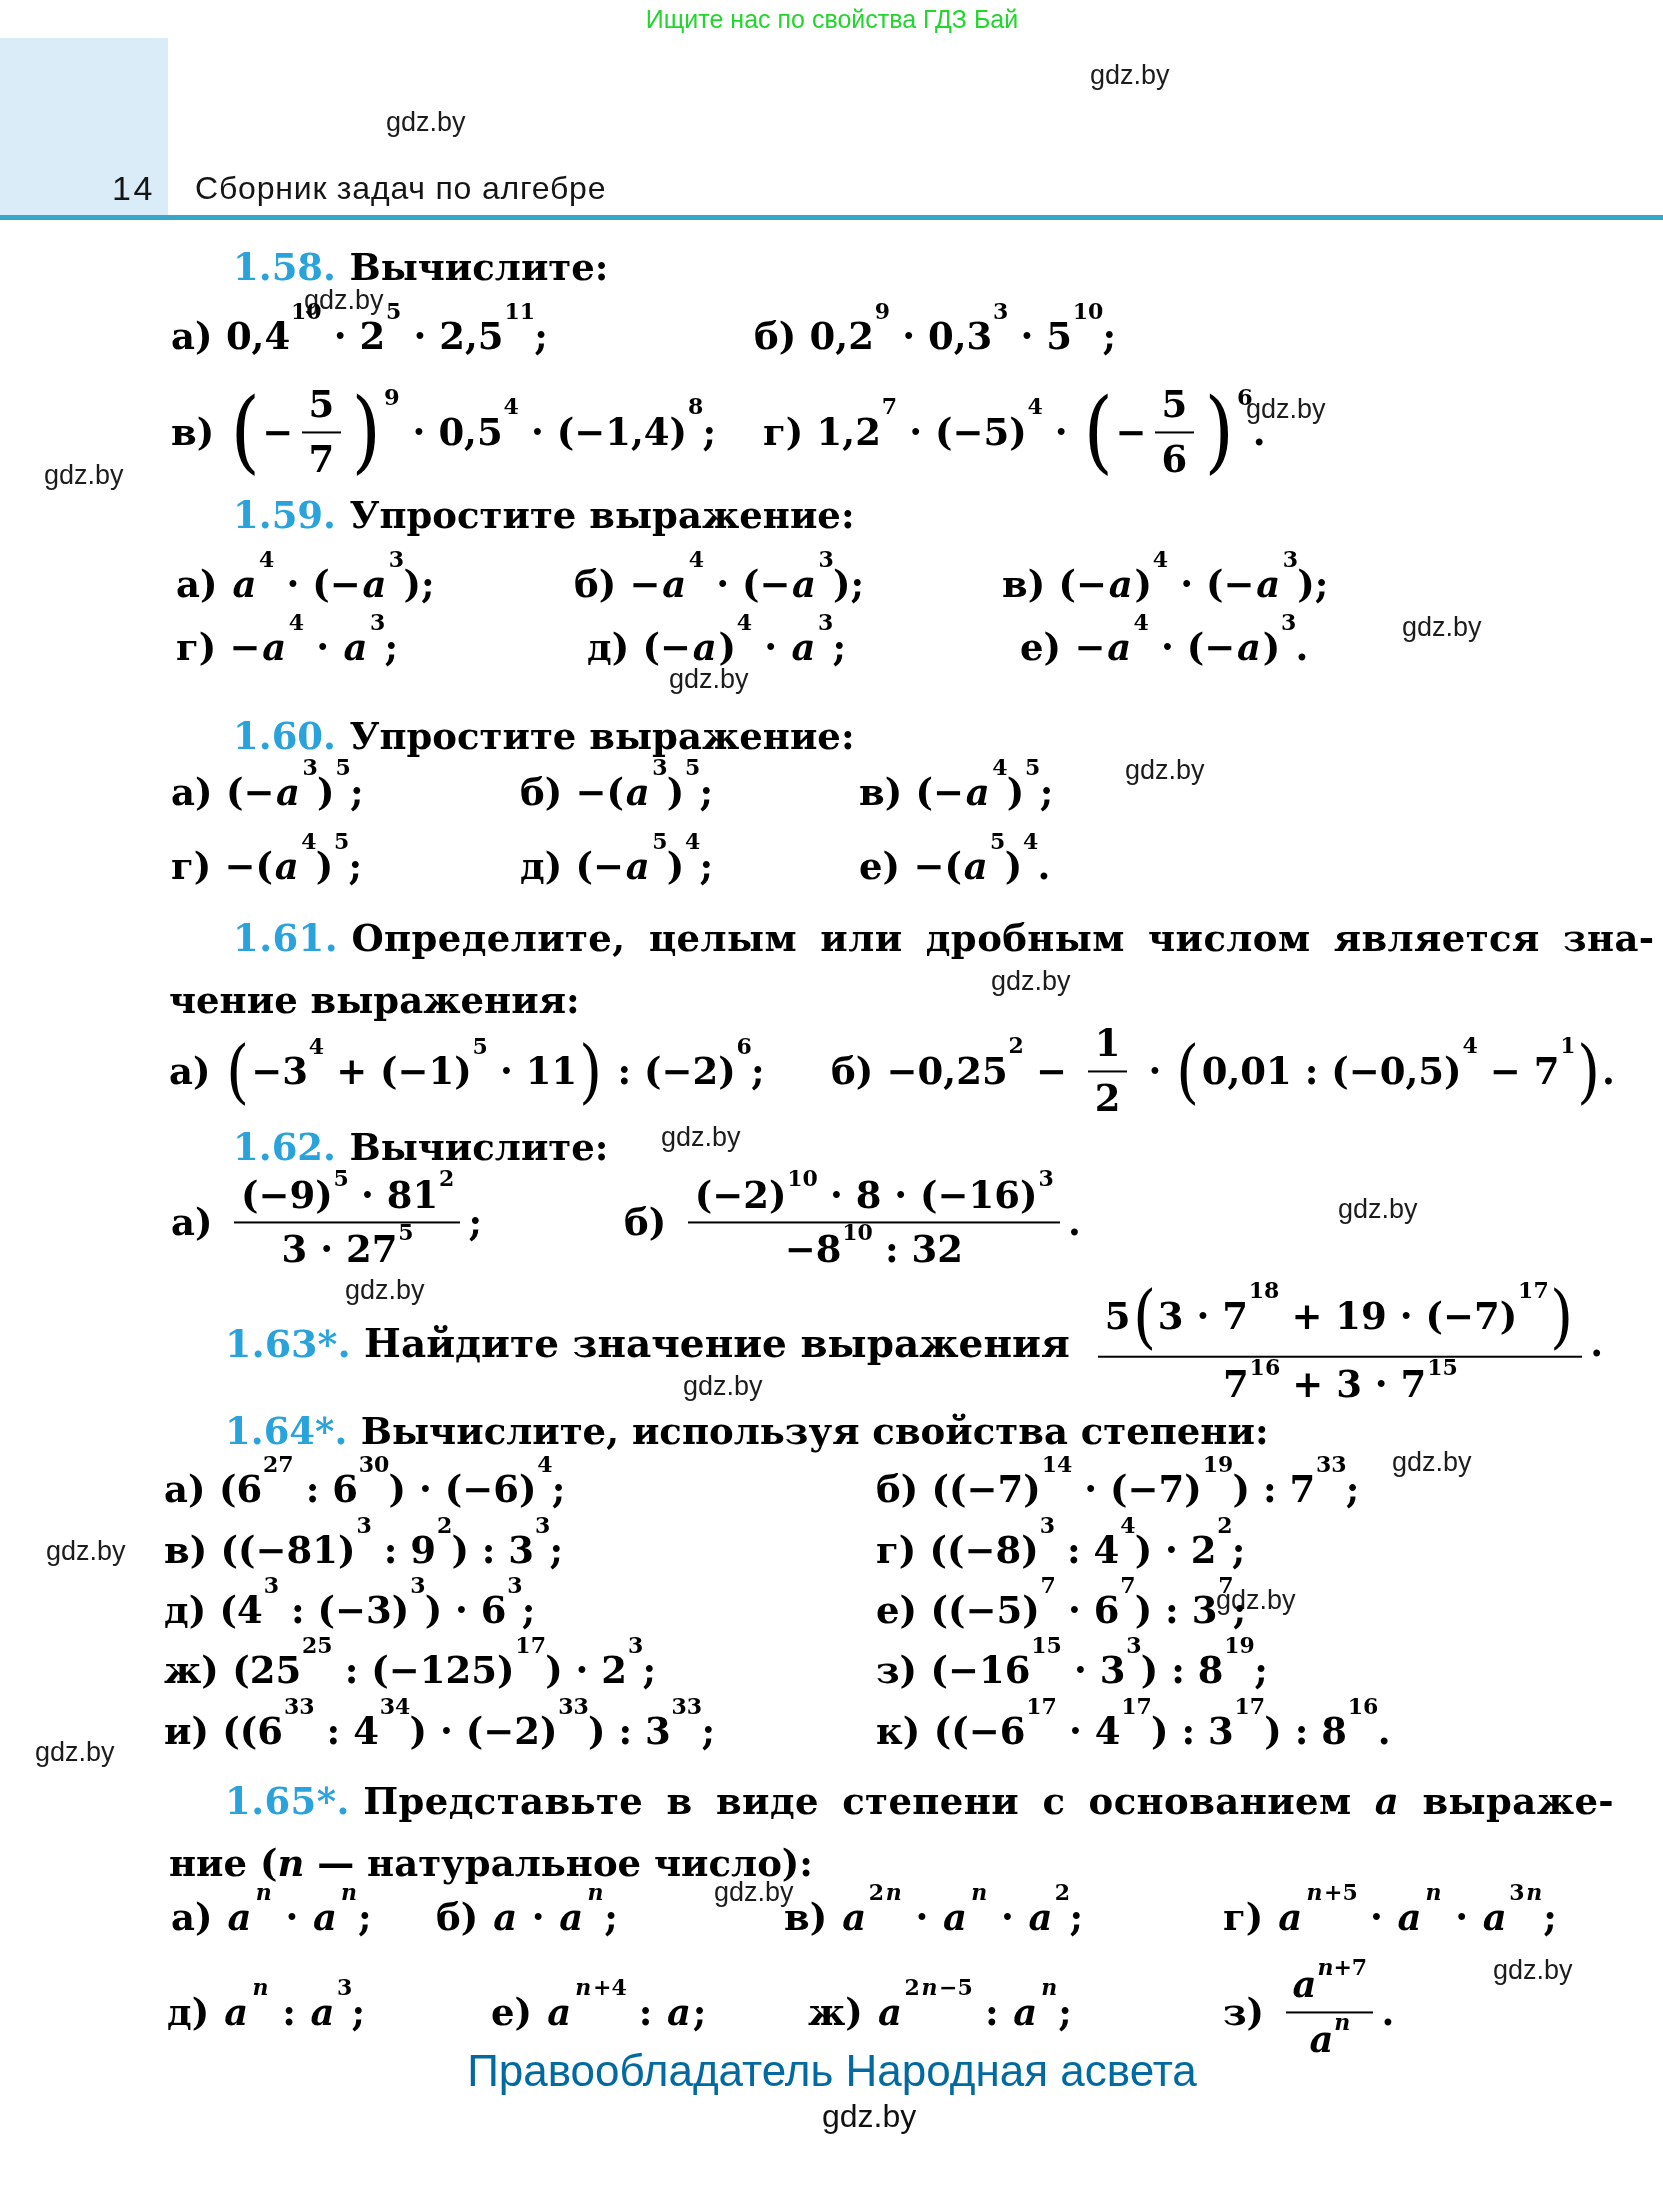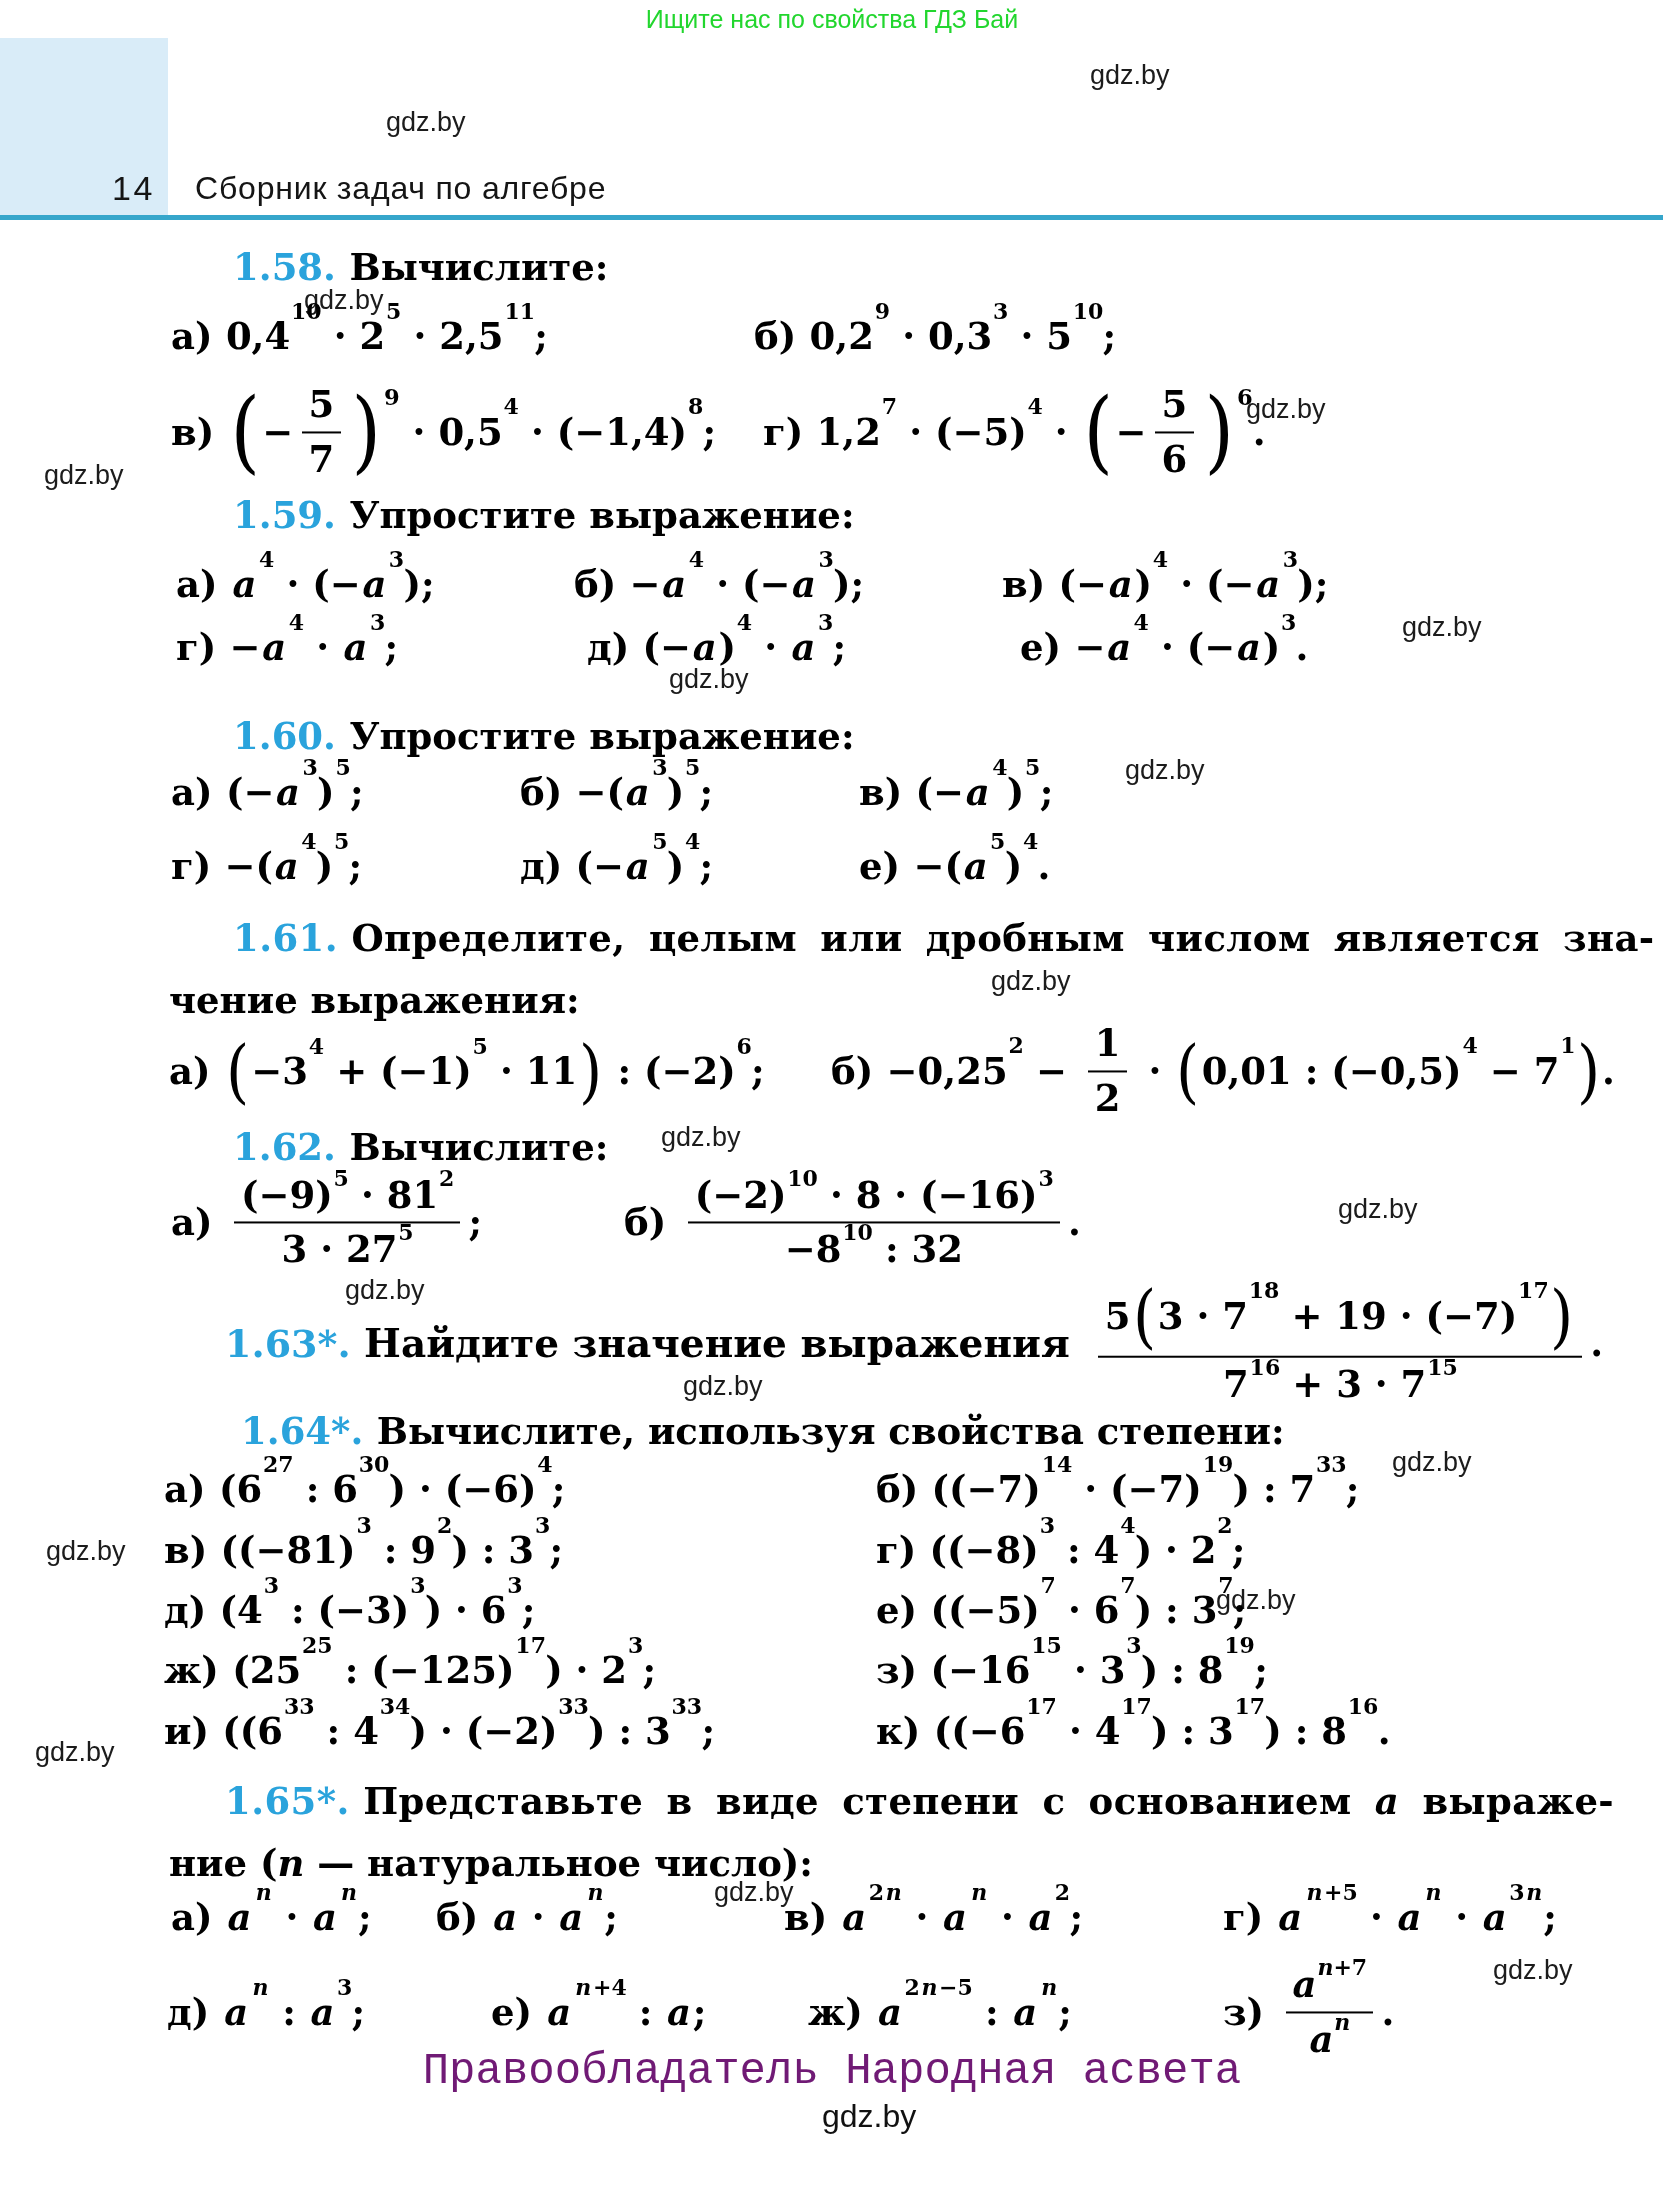--- a/index.html
+++ b/index.html
@@ -40,21 +40,21 @@
   .fb{align-self:stretch;border-top:2.5px solid #000;height:0;margin:5px 0}
 
   
   .tp{font-weight:400;line-height:1;transform:scaleX(.85);font-family:"DejaVu Serif",serif}
   .tp-m{font-size:70px}
   .tp-l{font-size:89px}
   .psup{font-size:22.6px;line-height:1;align-self:flex-start;margin-top:3.4px;font-weight:700}
 
   
   .copyright{position:absolute;top:2046px;left:0;width:100%;text-align:center;
-             font-family:Liberation Mono, monospace;font-size:44px;color:#701a75;font-weight:400}
+             font-family:Liberation Sans, sans-serif;font-size:44px;color:#0369a1;font-weight:400}
   .footwm{position:absolute;top:2098px;left:822px;font-family:"Liberation Sans",sans-serif;
           font-size:32px;color:#111}
   .footlinks{position:absolute;top:2168px;left:0;width:100%;text-align:center;
              font-family:"Liberation Sans",sans-serif;font-size:25px;color:#1f46cf}
 </style>
 </head>
 <body>
 
 <div class="page">
 
@@ -256,21 +256,21 @@
           <span class="mx">3 · 7<sup>18</sup> + 19 · (−7)<sup>17</sup></span>
           <span class="tp tp-m">)</span>
         </span>
         <span class="fb"></span>
         <span class="fd">7<sup>16</sup> + 3 · 7<sup>15</sup></span>
       </span>
       <span class="mx">.</span>
     </span>
   </div>
 
-  <div class="ptitle" style="left:241px;top:1409px">
+  <div class="ptitle" style="left:225px;top:1409px">
     <span class="pnum">1.64*.</span><span>Вычислите, используя свойства степени:</span>
   </div>
   <div class="row" style="top:1463px;height:52px">
     <span class="it" style="left:164px">
       <span class="lbl">а)</span>
       <span class="mx">(6<sup>27</sup> : 6<sup>30</sup>) · (−6)<sup>4</sup>;</span>
     </span>
     <span class="it" style="left:876px">
       <span class="lbl">б)</span>
       <span class="mx">((−7)<sup>14</sup> · (−7)<sup>19</sup>) : 7<sup>33</sup>;</span>

